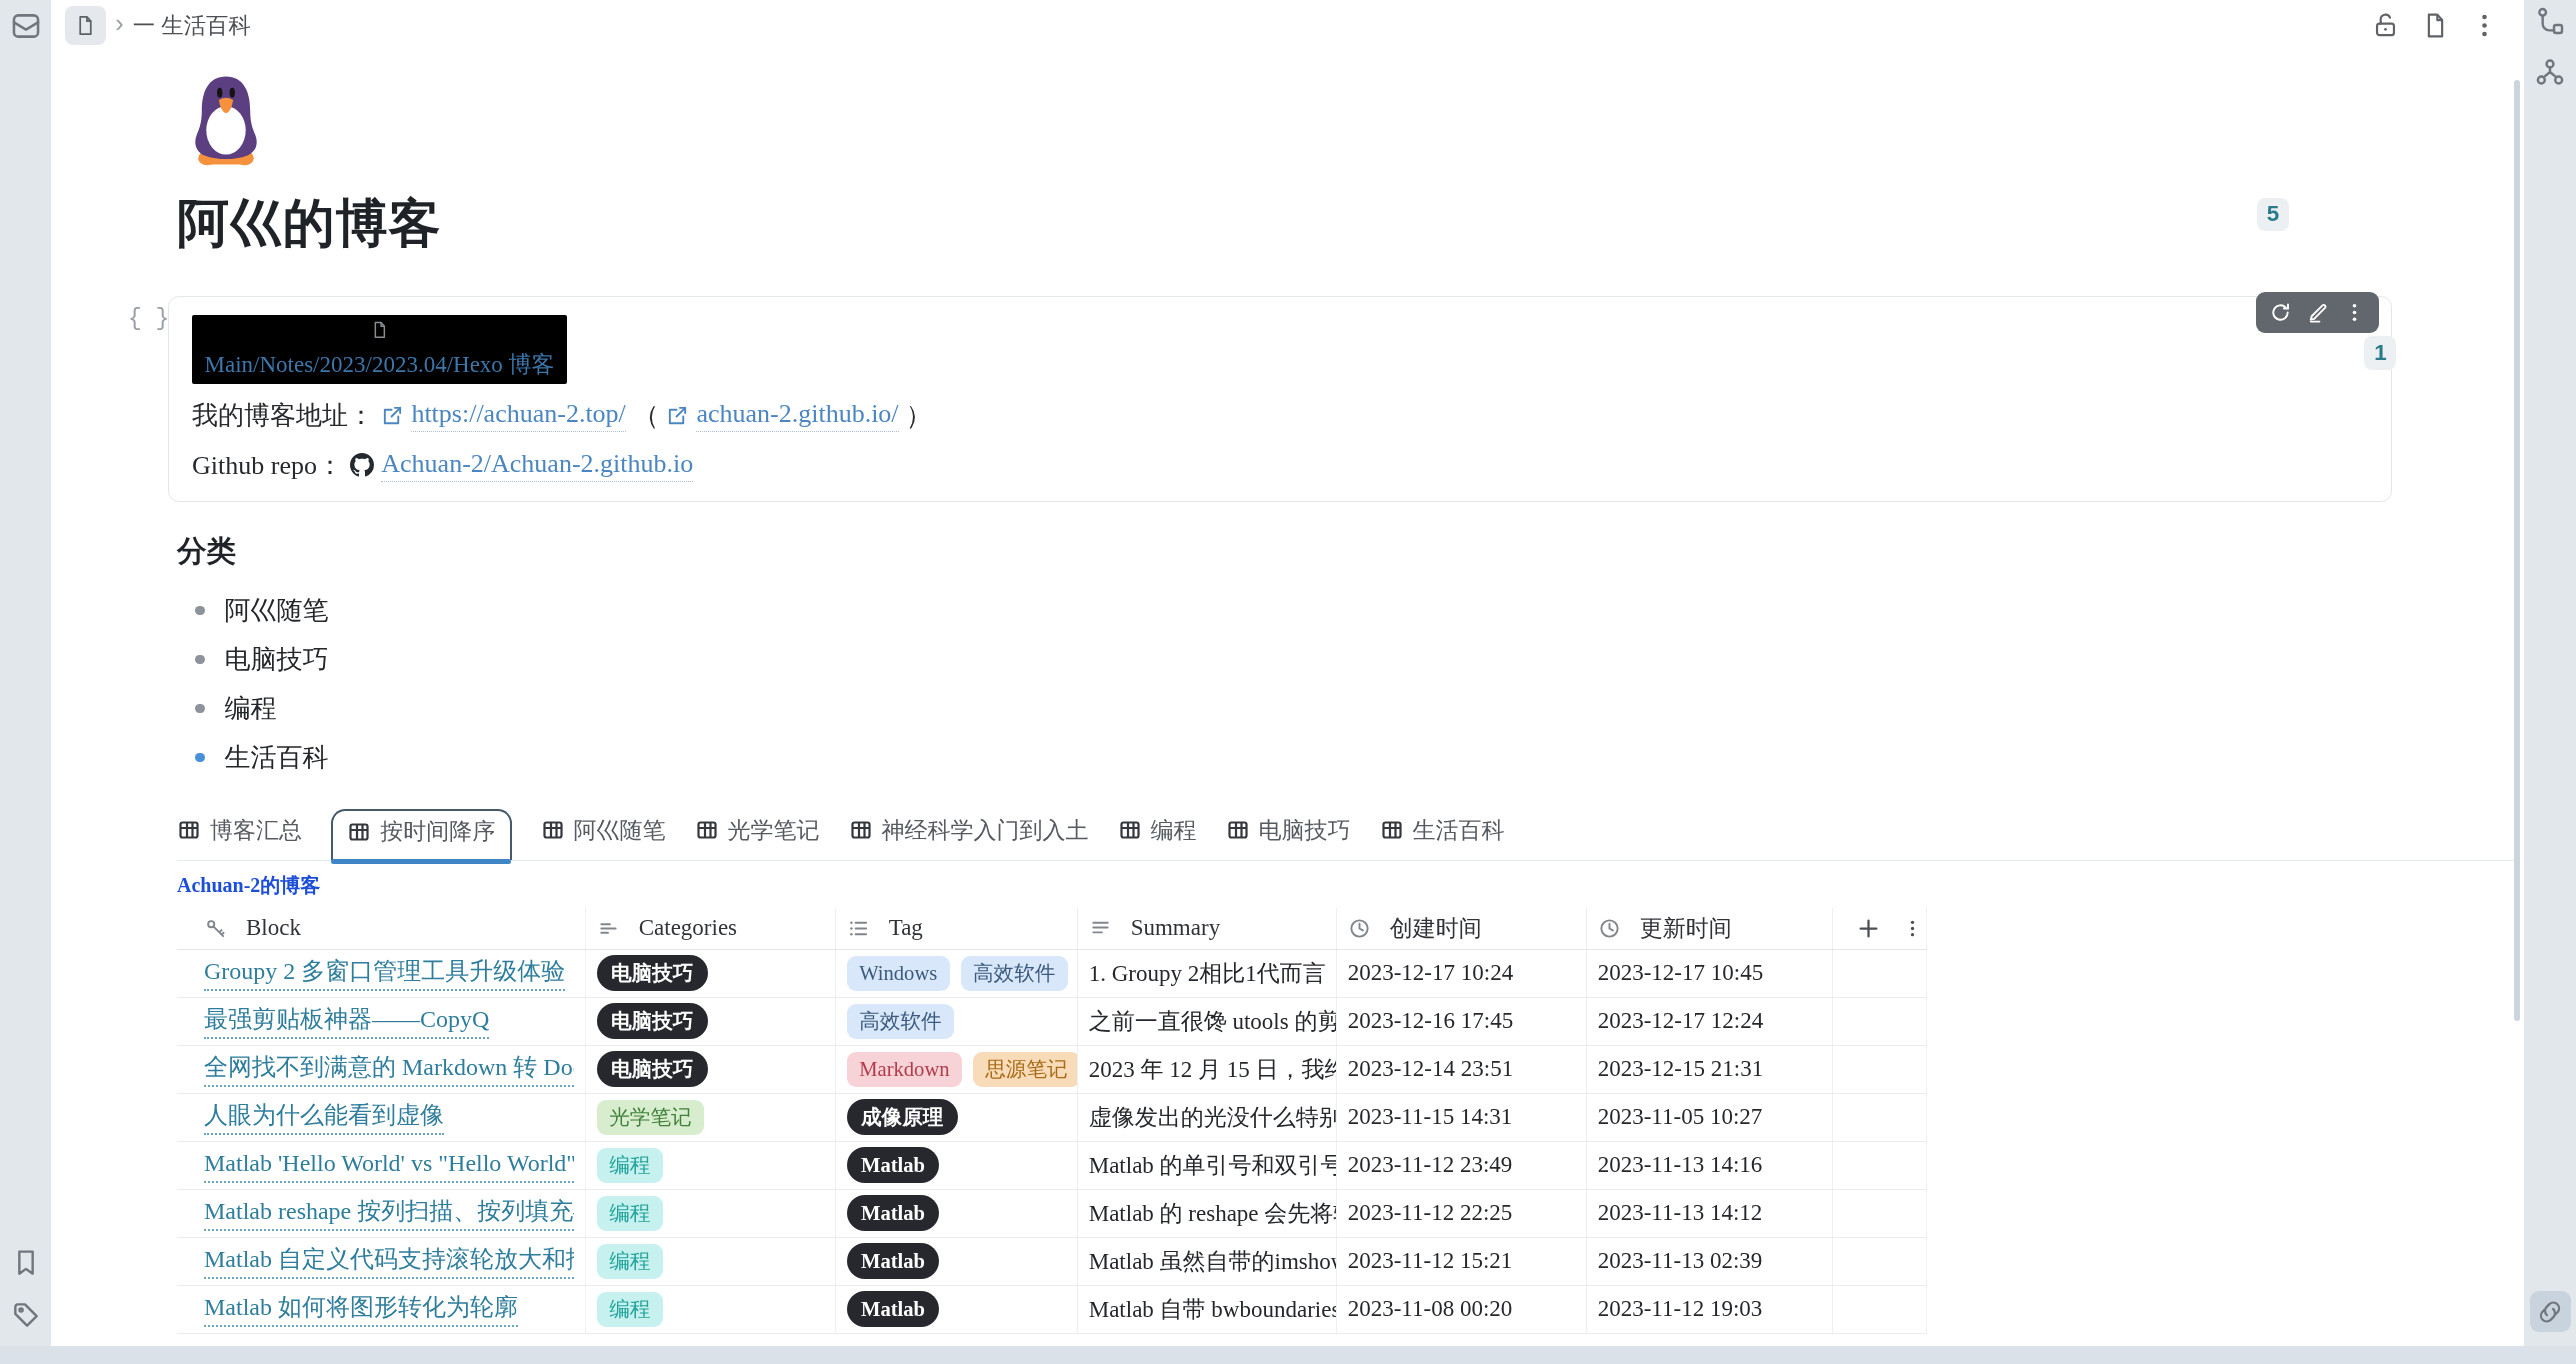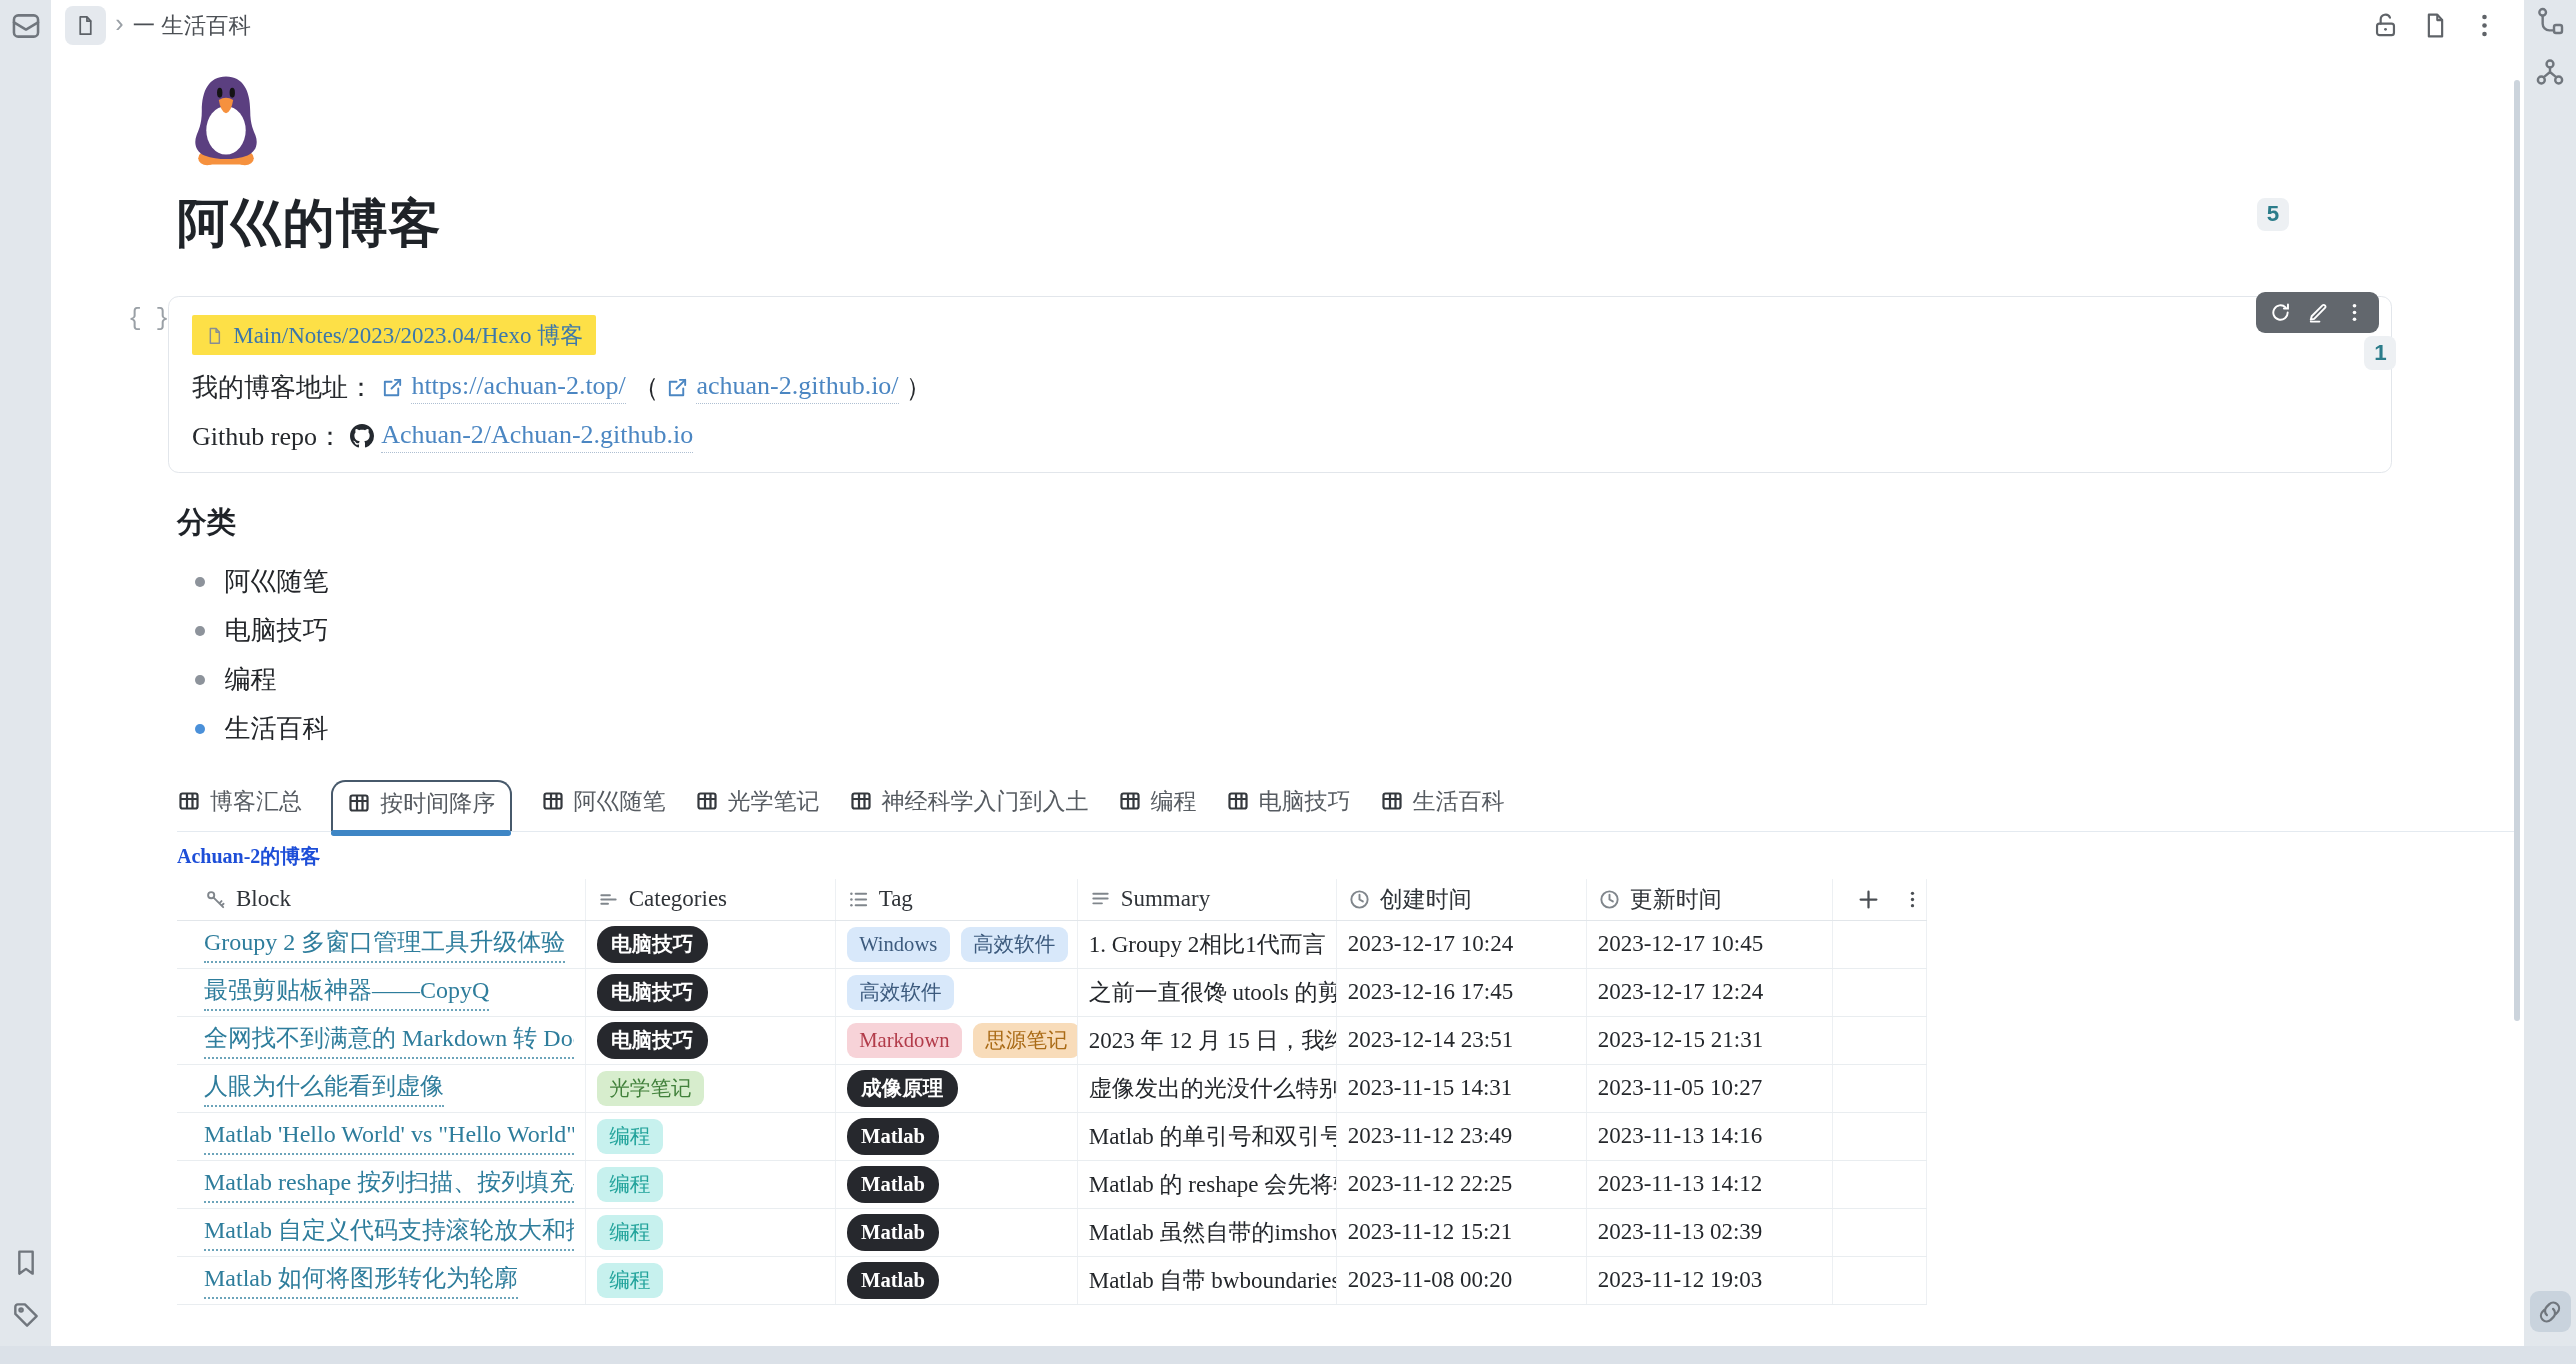--- a/index.html
+++ b/index.html
@@ -42,22 +42,22 @@
   .badge-title{position:absolute;left:2206px;top:125px;}
   
   .embed{position:relative;margin:41px 0 0 -9px;width:2224px;box-sizing:border-box;
          border:1.8px solid #e2e6eb;border-radius:10.7px;padding:18px 23px;}
   .embed-gutter{position:absolute;left:-41px;top:9px;color:#9aa0a6;font-size:23px;
                 font-family:"Liberation Mono","DejaVu Sans Mono",monospace;}
   .embed-toolbar{position:absolute;top:-5.4px;right:12.5px;background:#62676d;border-radius:9px;
                  display:flex;align-items:center;gap:7.2px;padding:5.4px 9px;z-index:3;}
   .embed-toolbar .tb{width:30px;height:30px;display:flex;align-items:center;justify-content:center;color:#fff;}
   .badge-embed{position:absolute;right:-5.4px;top:39px;}
-  .refchip{display:inline-flex;align-items:center;gap:9px;background:#fde047;border-radius:2px;
-           padding:4.5px 12.5px;font-size:23px;color:#3c77ab;}
+  .refchip{display:inline-flex;align-items:center;gap:9px;background:#000000;border-radius:2px;
+           padding:4.5px 12.5px;font-size:23px;color:#3c77ab;flex-direction:column;}
   .refchip .icon{color:#878d93;}
   .embed-line{margin:14.3px 0 0;font-size:26px;color:#26292d;display:flex;align-items:center;gap:7.2px;white-space:nowrap;}
   .a{color:#4b86c2;text-decoration:none;border-bottom:1.8px dotted #aebfd2;padding-bottom:1.8px;}
   .gh{color:#24292f;}
   
   h2.sec{margin:30px 0 0;font-size:29.5px;font-weight:700;color:#1f2328;}
   ul.bullets{list-style:none;margin:14.3px 0 0;padding:0;}
   .bullet{display:flex;align-items:center;gap:19.7px;height:49px;padding-left:18px;font-size:26px;color:#23262a;}
   .dot{width:9.8px;height:9.8px;border-radius:50%;background:#8d939b;flex:none;}
   .bullet.active .dot{background:#4a90d9;}
@@ -67,21 +67,21 @@
   .tab{position:relative;display:flex;align-items:center;gap:9px;padding:5.4px 0 14.3px;
        font-size:23px;color:#565b61;white-space:nowrap;}
   .tab .icon{color:#34383d;}
   .tab.active{border:2.7px solid #47596b;border-bottom:none;border-radius:14.3px 14.3px 0 0;
               padding:5.4px 14.3px 12.5px;}
   .tab.active::after{content:"";position:absolute;left:-1.8px;right:-1.8px;bottom:-4.5px;height:5.4px;
                      background:#3e86c5;border-radius:2.7px;}
   .av-title{margin:10.7px 0 0;font-size:20px;font-weight:700;color:#1d4ed8;}
   .grid{display:grid;grid-template-columns:409px 250px 242px 259px 250px 246px 94px;width:1750px;}
   .thead{margin-top:9px;border-bottom:0.9px solid #e2e6ea;}
-  .th{display:flex;align-items:center;gap:9px;height:41px;padding:0 10.7px;font-size:23px;color:#2f3338;
+  .th{display:flex;align-items:center;gap:19px;height:41px;padding:0 10.7px;font-size:23px;color:#2f3338;
       border-right:0.9px solid #edf0f3;overflow:hidden;white-space:nowrap;}
   .th:first-child{padding-left:27px;}
   .th .icon{color:#80868c;flex:none;}
   .th-extra{gap:19.7px;padding-left:21.5px;color:#4a4e53;}
   .tr{border-bottom:0.9px solid #e9edf0;}
   .td{display:flex;align-items:center;height:47px;padding:0 10.7px;border-right:0.9px solid #edf0f3;
       overflow:hidden;white-space:nowrap;font-size:23px;color:#24272b;}
   .td-block{padding-left:27px;}
   .blocklink{font-size:24px;color:#2e7d9c;border-bottom:2.7px dotted rgba(46,125,156,.7);
              padding-bottom:2.7px;overflow:hidden;white-space:nowrap;max-width:100%;}

